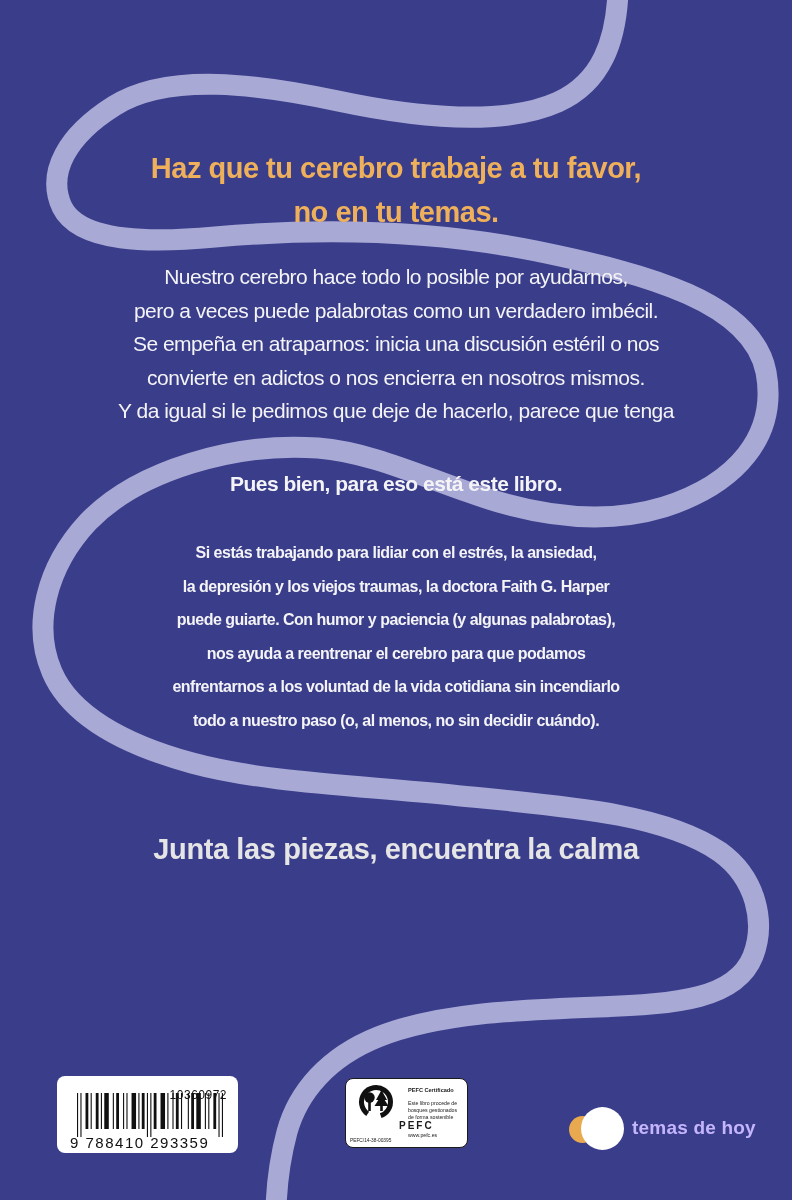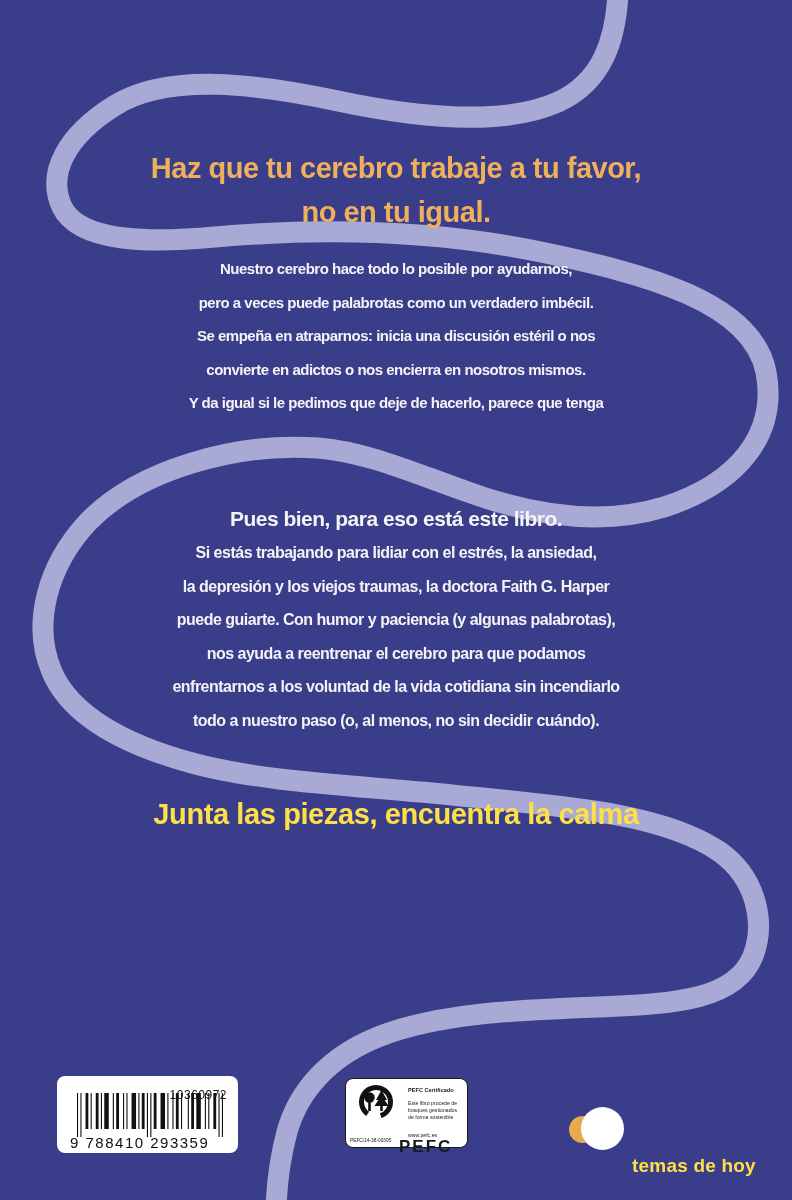--- a/index.html
+++ b/index.html
@@ -8,63 +8,63 @@
     width:792px;height:1200px;
     margin:0 auto;
     background:#3a3d8a;
     overflow:hidden;
     font-family:"Liberation Sans", sans-serif;
   }
   .squiggle-svg{position:absolute;left:0;top:0;width:792px;height:1200px;}
   .txt{position:absolute;left:0;width:792px;text-align:center;color:#f4f4f7;}
   .txt .ln{white-space:nowrap;}
   .headline{top:146px;font-size:29px;line-height:44px;font-weight:bold;color:#efb05b;letter-spacing:-0.5px;}
-  .para1{top:252px;font-size:15px;line-height:33.5px;font-weight:bold;letter-spacing:-0.5px;}
-  .standalone{top:502px;font-size:21px;line-height:33px;font-weight:bold;letter-spacing:-0.5px;}
+  .para1{top:260px;font-size:21px;line-height:33.5px;font-weight:normal;letter-spacing:-0.5px;}
+  .standalone{top:467px;font-size:21px;line-height:33px;font-weight:bold;letter-spacing:-0.5px;}
   .para2{top:536px;font-size:16px;line-height:33.5px;font-weight:bold;letter-spacing:-0.5px;}
-  .closing{top:793px;font-size:29px;line-height:43px;font-weight:bold;color:#fde047;letter-spacing:-0.4px;}
+  .closing{top:828px;font-size:29px;line-height:43px;font-weight:bold;color:#e5e5e5;letter-spacing:-0.4px;}
 
   
   .barcode-box{
     position:absolute;left:57px;top:1076px;width:181px;height:77px;
     background:#fff;border-radius:8px;color:#111;
   }
   .barcode-number{position:absolute;top:12px;right:11px;font-size:12px;letter-spacing:0.5px;}
   .barcode-bars{position:absolute;left:20px;top:17px;}
   .barcode-digits{
     position:absolute;left:13px;bottom:2px;width:160px;
     font-size:15px;letter-spacing:1.5px;white-space:nowrap;
   }
 
   
   .pefc-box{
     position:absolute;left:345px;top:1078px;width:123px;height:70px;
     background:#fff;border:1.5px solid #1a1a1a;border-radius:8px;
     color:#1a1a1a;box-sizing:border-box;
   }
   .pefc-logo{position:absolute;left:7px;top:5px;}
-  .pefc-word{position:absolute;left:9px;top:58px;font-size:17px;font-weight:bold;letter-spacing:2px;padding-left:44px;}
+  .pefc-word{position:absolute;left:9px;top:41px;font-size:10px;font-weight:bold;letter-spacing:2px;padding-left:44px;}
   .pefc-license{position:absolute;left:4px;bottom:4px;font-size:4.8px;white-space:nowrap;}
   .pefc-right{position:absolute;left:62px;top:8px;width:56px;}
   .pefc-title{font-size:5.6px;font-weight:bold;margin-bottom:7px;}
   .pefc-line{font-size:5.2px;line-height:7px;}
   .pefc-url{position:absolute;left:62px;bottom:9px;font-size:5.2px;}
 
   
   .pub-circle-orange{
     position:absolute;left:569px;top:1116px;width:27px;height:27px;
     border-radius:50%;background:#e8a94f;
   }
   .pub-circle-white{
     position:absolute;left:581px;top:1107px;width:43px;height:43px;
     border-radius:50%;background:#ffffff;
   }
   .pub-name{
     position:absolute;left:632px;top:1117px;
-    font-size:19px;font-weight:bold;color:#fde047;letter-spacing:0.2px;white-space:nowrap;margin-top:38px;
+    font-size:19px;font-weight:bold;color:#c4b5fd;letter-spacing:0.2px;white-space:nowrap;
   }
 </style>
 </head>
 <body>
 
 <div class="cover">
 
   <svg class="squiggle-svg" viewBox="0 0 792 1200" aria-hidden="true">
     <path d="M 618 -8
              C 616 40, 602 82, 558 102
@@ -84,21 +84,21 @@
              C 560 806, 662 812, 720 852
              C 756 878, 766 922, 753 956
              C 736 999, 678 1004, 598 1007
              C 518 1010, 438 1013, 378 1037
              C 328 1057, 298 1092, 287 1132
              C 280 1158, 277 1178, 276 1208" fill="none" stroke="#a9a9d6" stroke-width="21"></path>
   </svg>
 
   <div class="txt headline">
     <div class="ln">Haz que tu cerebro trabaje a tu favor,</div>
-    <div class="ln">no en tu igual.</div>
+    <div class="ln">no en tu temas.</div>
   </div>
 
   <div class="txt para1">
     <div class="ln">Nuestro cerebro hace todo lo posible por ayudarnos,</div>
     <div class="ln">pero a veces puede palabrotas como un verdadero imbécil.</div>
     <div class="ln">Se empeña en atraparnos: inicia una discusión estéril o nos</div>
     <div class="ln">convierte en adictos o nos encierra en nosotros mismos.</div>
     <div class="ln">Y da igual si le pedimos que deje de hacerlo, parece que tenga</div>
   </div>
 

